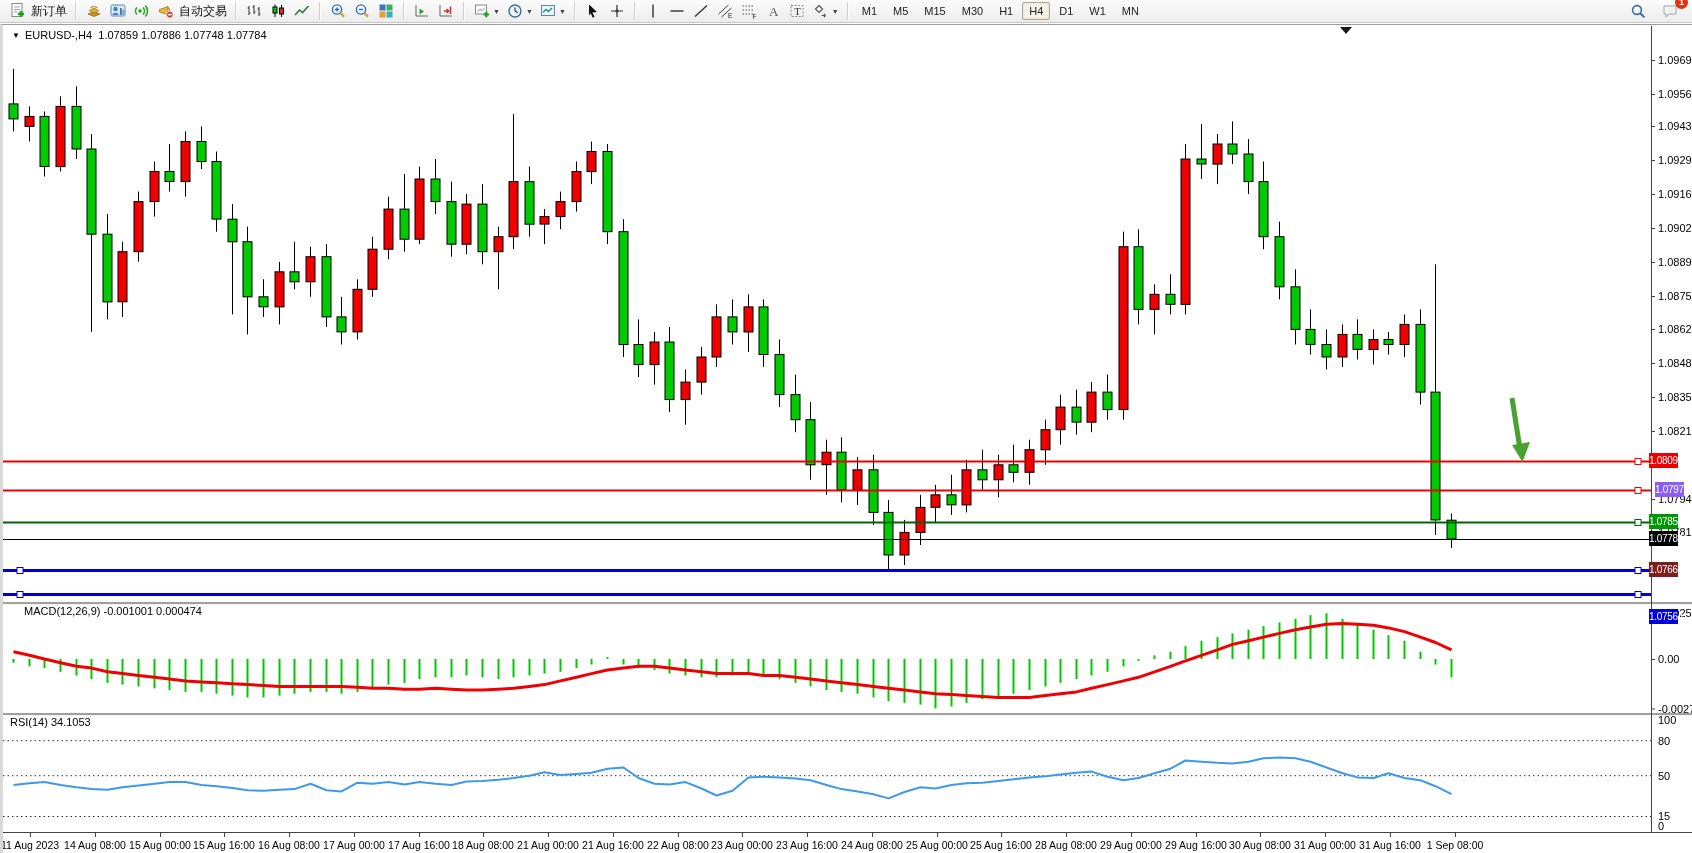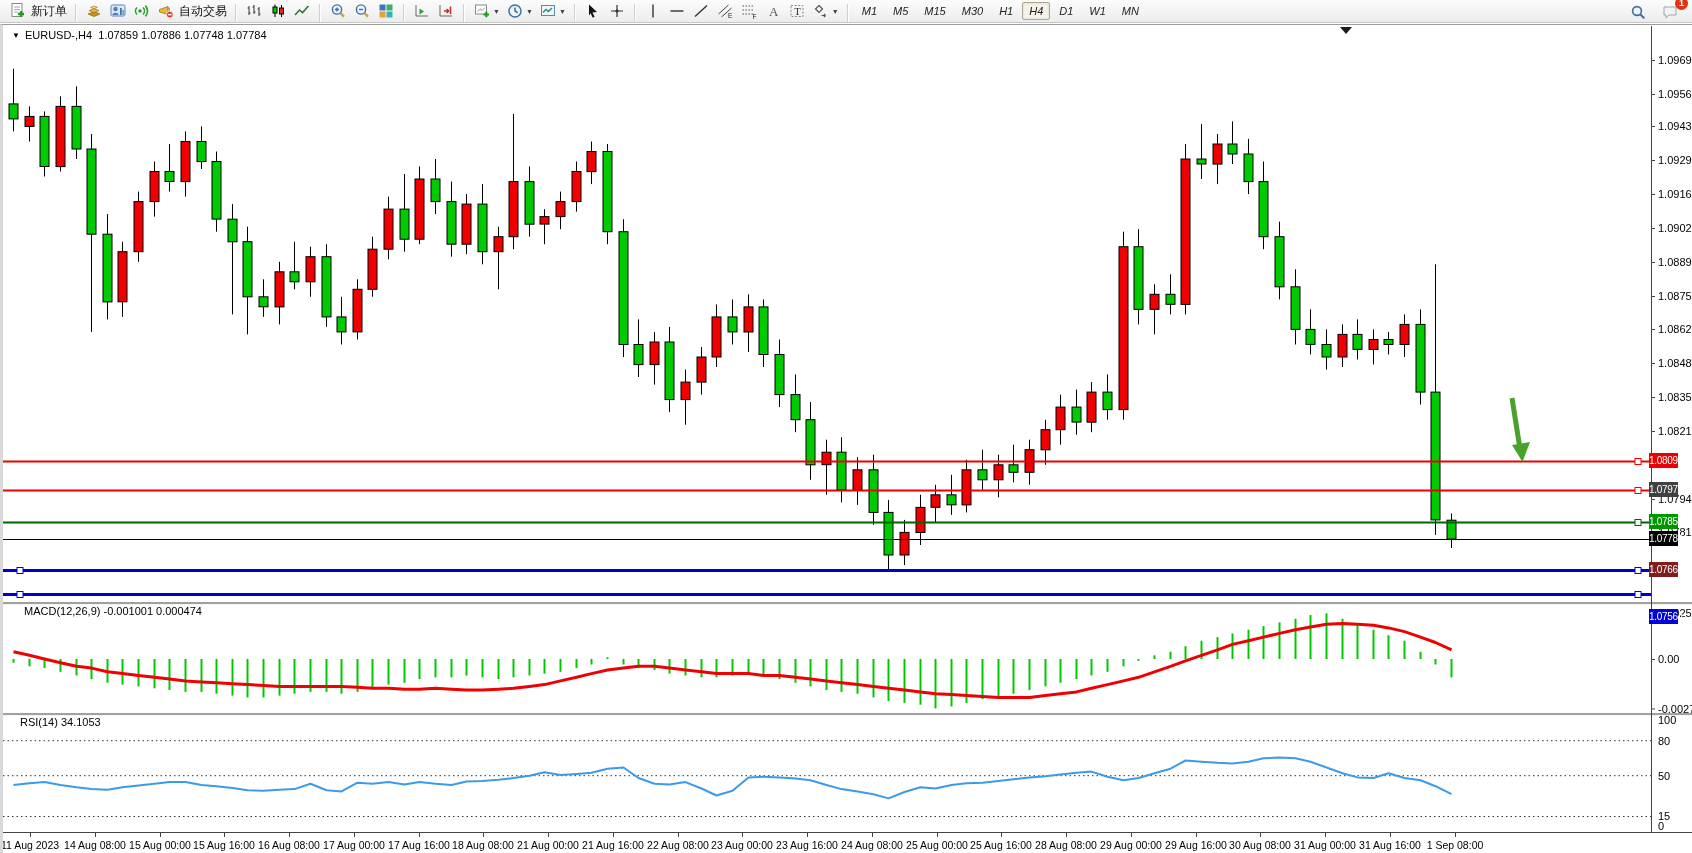--- a/index.html
+++ b/index.html
@@ -1,42 +1,42 @@
 <!DOCTYPE html>
 <html><head>
 <meta charset="utf-8">
 <style>
   html,body{margin:0;padding:0;background:#e8e8e8;}
   #app{position:relative;width:1692px;height:853px;background:#ffffff;overflow:hidden;
        font-family:"Liberation Sans","DejaVu Sans",sans-serif;-webkit-font-smoothing:none;}
   
   #toolbar{position:absolute;left:0;top:0;width:1692px;height:23px;
     background:linear-gradient(#fcfcfc,#ececec);border-bottom:1px solid #c6c6c6;
-    display:flex;align-items:flex-end;padding-left:4px;box-sizing:border-box;z-index:10;}
+    display:flex;align-items:center;padding-left:4px;box-sizing:border-box;z-index:10;}
   .tb-group{display:flex;align-items:center;height:22px;padding:0 2px;}
   .tb-sep{width:1px;height:18px;background:#cfcfcf;margin:0 3px;border-right:1px solid #fff;}
   .tb-item{display:flex;align-items:center;height:20px;padding:0 3px;cursor:default;border-radius:2px;}
   .tb-item svg{display:block;}
   .tb-label{font-size:12px;color:#111;margin-left:4px;white-space:nowrap;}
   .tb-dd{font-size:7px;color:#444;margin-left:2px;}
-  .tf-btn{font-size:11px;color:#222;padding:2px 6px;margin:0 1px;border:1px solid transparent;border-radius:2px;font-style:italic;}
+  .tf-btn{font-size:11px;color:#222;padding:2px 6px;margin:0 1px;border:1px solid transparent;border-radius:2px;}
   .tf-btn.active{background:#f5f2ea;border:1px solid #b0a88f;box-shadow:inset 0 0 2px #cfc7ae;}
   #tb-right{margin-left:auto;display:flex;align-items:center;padding-right:10px;gap:8px;}
   .chat-wrap{position:relative;}
   .chat-badge{position:absolute;right:-6px;top:-5px;background:#e03214;color:#fff;font-size:9px;
     font-weight:bold;border-radius:50%;width:13px;height:13px;line-height:13px;text-align:center;}
   
   #chart-area{position:absolute;left:0;top:24px;width:1692px;height:829px;background:#fff;
     border-top:1px solid #9c9c9c;border-left:3px solid #d9d9d9;box-sizing:border-box;z-index:1;}
   #chart-svg{position:absolute;left:0;top:0;z-index:2;}
   .overlay-label{position:absolute;z-index:4;font-size:11px;color:#000;white-space:nowrap;text-align:right;}
   #chart-title{left:12px;top:29px;}
   #chart-title .tri{font-size:8px;margin-right:5px;position:relative;top:-1px;}
   #macd-label{left:24px;top:605px;}
-  #rsi-label{left:20px;top:716px;}
+  #rsi-label{left:10px;top:716px;}
   .px-badge{position:absolute;left:1649px;width:29px;height:15px;z-index:5;color:#fff;
     font-size:10px;line-height:15px;text-align:center;letter-spacing:-0.3px;}
 </style>
 </head>
 <body>
 
 <div id="app">
   <div id="toolbar">
       <span class="tb-group">
         <span class="tb-item">
@@ -738,18 +738,18 @@
         </g>
       </svg>
   </div>
 
   <div class="overlay-label" id="chart-title">
     <span class="tri">▼</span><span>EURUSD-,H4</span>&nbsp;&nbsp;<span>1.07859 1.07886 1.07748 1.07784</span>
   </div>
   <div class="overlay-label" id="macd-label">MACD(12,26,9) -0.001001 0.000474</div>
   <div class="overlay-label" id="rsi-label">RSI(14) 34.1053</div>
 <div class="px-badge" style="top: 453px; background: rgb(238, 0, 0);">1.08095</div>
-    <div class="px-badge" style="top: 482px; background: #404040;">1.07979</div>
+    <div class="px-badge" style="top: 482px; background: #8b5cf6; margin-left: 6px;">1.07979</div>
     <div class="px-badge" style="top: 514px; background: rgb(0, 150, 0);">1.07853</div>
     <div class="px-badge" style="top: 531px; background: rgb(0, 0, 0);">1.07784</div>
     <div class="px-badge" style="top: 562px; background: #7f1d1d;">1.07662</div>
     <div class="px-badge" style="top: 586px; background: rgb(0, 0, 216); margin-top: 23px;">1.07564</div>
   </div>
 
 </body></html>

